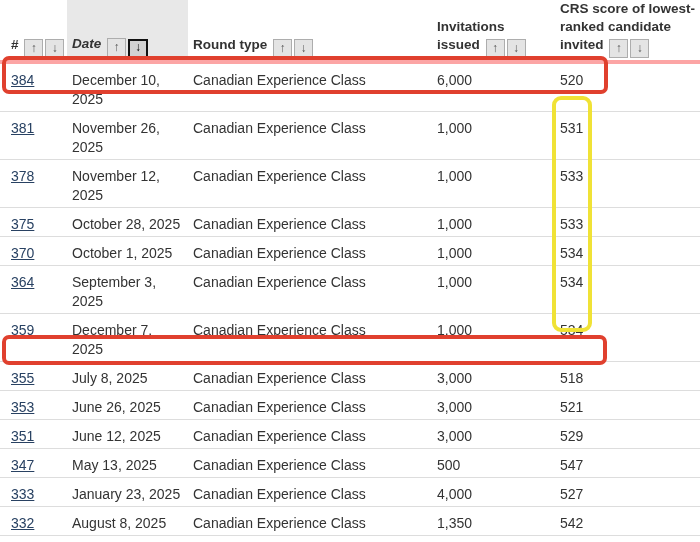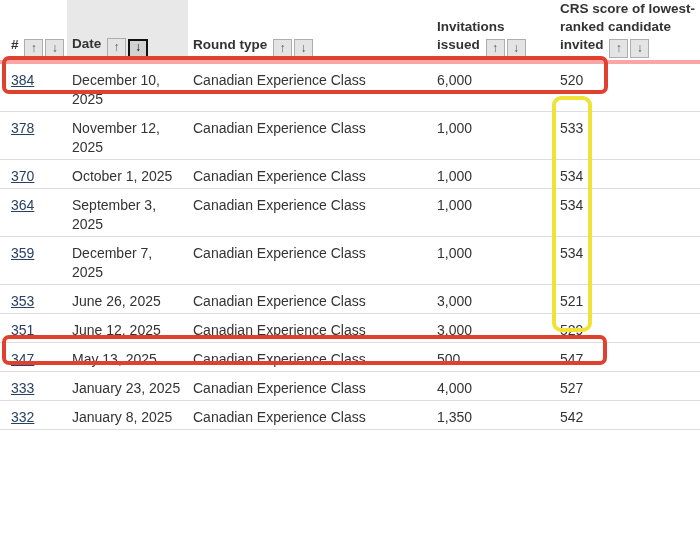--- a/index.html
+++ b/index.html
@@ -32,21 +32,21 @@
     text-align: left;
     vertical-align: bottom;
     font-weight: bold;
     font-size: 13.5px;
     line-height: 18px;
     padding: 0 2px 2px 5px;
     border-bottom: 4px solid #fca5a5;
     white-space: pre-line;
     color: #333;
   }
-  th.sorted { background: var(--sorted-bg, #e8e8e8); }
+  th.sorted { background: var(--sorted-bg, #e8e8e8); font-style: italic; }
   th:first-child { padding-left: 11px; }
   th:nth-child(4), th:nth-child(5) { padding-left: 7px; }
 
   td {
     text-align: left;
     vertical-align: top;
     font-size: 14px;
     line-height: 19px;
     padding: 7px 4px 2px 5px;
     border-bottom: 1px solid #dddddd;
@@ -126,28 +126,43 @@
     <tbody>
         <tr>
           <td><a href="#">384</a></td>
           <td>December 10,
 2025</td>
           <td>Canadian Experience Class</td>
           <td>6,000</td>
           <td>520</td>
         </tr>
         <tr>
+          <td><a href="#">381</a></td>
+          <td>November 26,
+2025</td>
+          <td>Canadian Experience Class</td>
+          <td>1,000</td>
+          <td>531</td>
+        </tr>
+        <tr>
           <td><a href="#">378</a></td>
           <td>November 12,
 2025</td>
           <td>Canadian Experience Class</td>
           <td>1,000</td>
           <td>533</td>
         </tr>
         <tr>
+          <td><a href="#">375</a></td>
+          <td>October 28, 2025</td>
+          <td>Canadian Experience Class</td>
+          <td>1,000</td>
+          <td>533</td>
+        </tr>
+        <tr>
           <td><a href="#">370</a></td>
           <td>October 1, 2025</td>
           <td>Canadian Experience Class</td>
           <td>1,000</td>
           <td>534</td>
         </tr>
         <tr>
           <td><a href="#">364</a></td>
           <td>September 3,
 2025</td>
@@ -156,20 +171,27 @@
           <td>534</td>
         </tr>
         <tr>
           <td><a href="#">359</a></td>
           <td>December 7, 2025</td>
           <td>Canadian Experience Class</td>
           <td>1,000</td>
           <td>534</td>
         </tr>
         <tr>
+          <td><a href="#">355</a></td>
+          <td>July 8, 2025</td>
+          <td>Canadian Experience Class</td>
+          <td>3,000</td>
+          <td>518</td>
+        </tr>
+        <tr>
           <td><a href="#">353</a></td>
           <td>June 26, 2025</td>
           <td>Canadian Experience Class</td>
           <td>3,000</td>
           <td>521</td>
         </tr>
         <tr>
           <td><a href="#">351</a></td>
           <td>June 12, 2025</td>
           <td>Canadian Experience Class</td>
@@ -185,21 +207,21 @@
         </tr>
         <tr>
           <td><a href="#">333</a></td>
           <td>January 23, 2025</td>
           <td>Canadian Experience Class</td>
           <td>4,000</td>
           <td>527</td>
         </tr>
         <tr>
           <td><a href="#">332</a></td>
-          <td>January 8, 2025</td>
+          <td>August 8, 2025</td>
           <td>Canadian Experience Class</td>
           <td>1,350</td>
           <td>542</td>
         </tr>
       </tbody>
   </table>
 
   <div class="annotation anno-red-top" style="border-color: rgb(224, 64, 46);"></div>
   <div class="annotation anno-yellow-crs" style="border-color: rgb(240, 226, 54);"></div>
   <div class="annotation anno-red-row" style="border-color: rgb(224, 64, 46);"></div>

